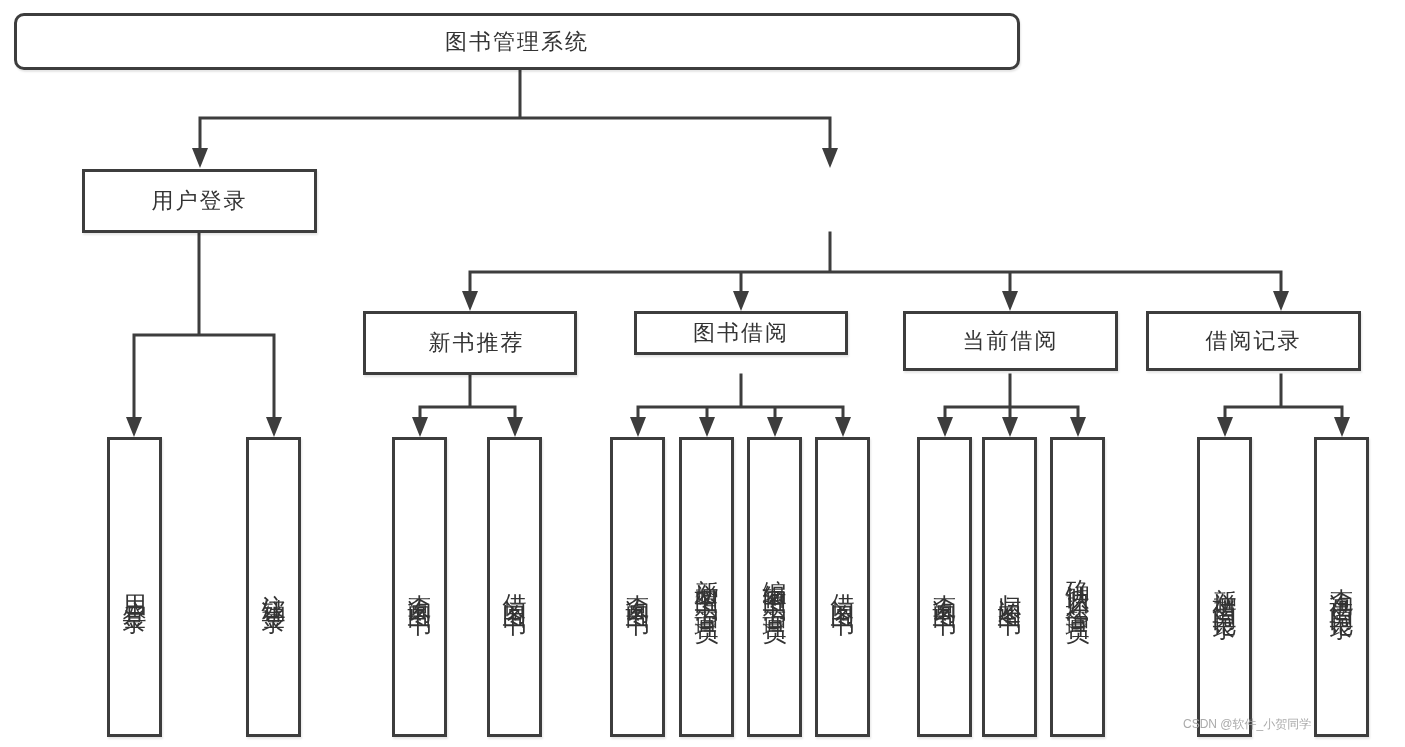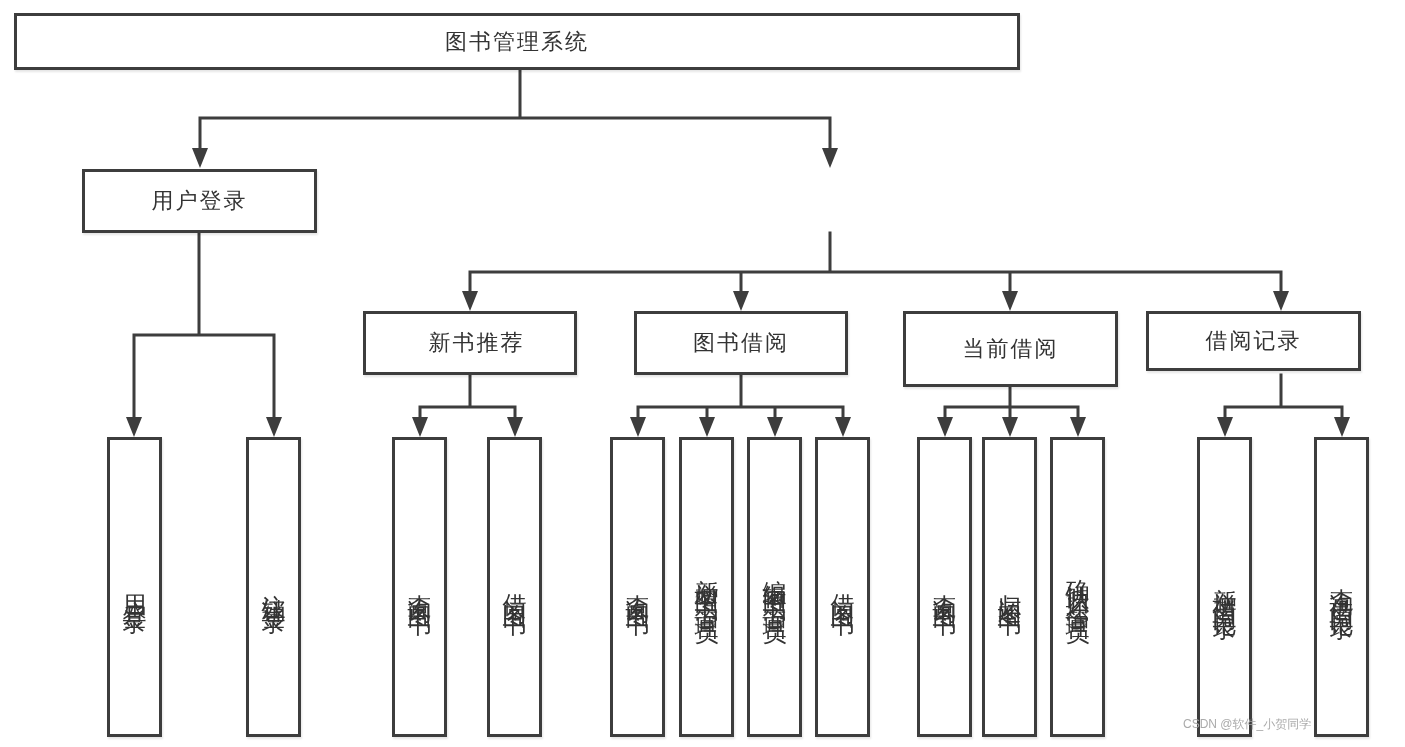--- a/index.html
+++ b/index.html
@@ -78,35 +78,35 @@
       <path d="M192 148 H208 L200 168 Z M822 148 H838 L830 168 Z"></path>
       <path d="M462 291 H478 L470 311 Z M733 291 H749 L741 311 Z M1002 291 H1018 L1010 311 Z M1273 291 H1289 L1281 311 Z"></path>
       <path d="M126 417 H142 L134 437 Z M266 417 H282 L274 437 Z"></path>
       <path d="M412 417 H428 L420 437 Z M507 417 H523 L515 437 Z"></path>
       <path d="M630 417 H646 L638 437 Z M699 417 H715 L707 437 Z M767 417 H783 L775 437 Z M835 417 H851 L843 437 Z"></path>
       <path d="M937 417 H953 L945 437 Z M1002 417 H1018 L1010 437 Z M1070 417 H1086 L1078 437 Z"></path>
       <path d="M1217 417 H1233 L1225 437 Z M1334 417 H1350 L1342 437 Z"></path>
     </g>
   </svg>
 
-  <div class="hbox" style="left:14px; top:13px; width:1006px; height:57px;">
+  <div class="hbox" style="left:14px; top:13px; width:1006px; height:57px;border-radius:10px;">
     <span>图书管理系统</span>
   </div>
 
   <div class="hbox" style="left:82px; top:169px; width:235px; height:64px;">
     <span>用户登录</span>
   </div>
 
   <div class="hbox" style="left:363px; top:311px; width:214px; height:64px;padding-left:13px;">
     <span>新书推荐</span>
   </div>
-  <div class="hbox" style="left:634px; top:311px; width:214px; height:64px;">
+  <div class="hbox" style="left:634px; top:311px; width:214px; height:44px;">
     <span>图书借阅</span>
   </div>
-  <div class="hbox" style="left:903px; top:311px; width:215px; height:76px;">
+  <div class="hbox" style="left:903px; top:311px; width:215px; height:60px;">
     <span>当前借阅</span>
   </div>
   <div class="hbox" style="left:1146px; top:311px; width:215px; height:60px;justify-content:center;">
     <span>借阅记录</span>
   </div>
 
   <div class="vbox" style="left:107px;">
     <span>用户登录</span>
   </div>
   <div class="vbox" style="left:246px;">

